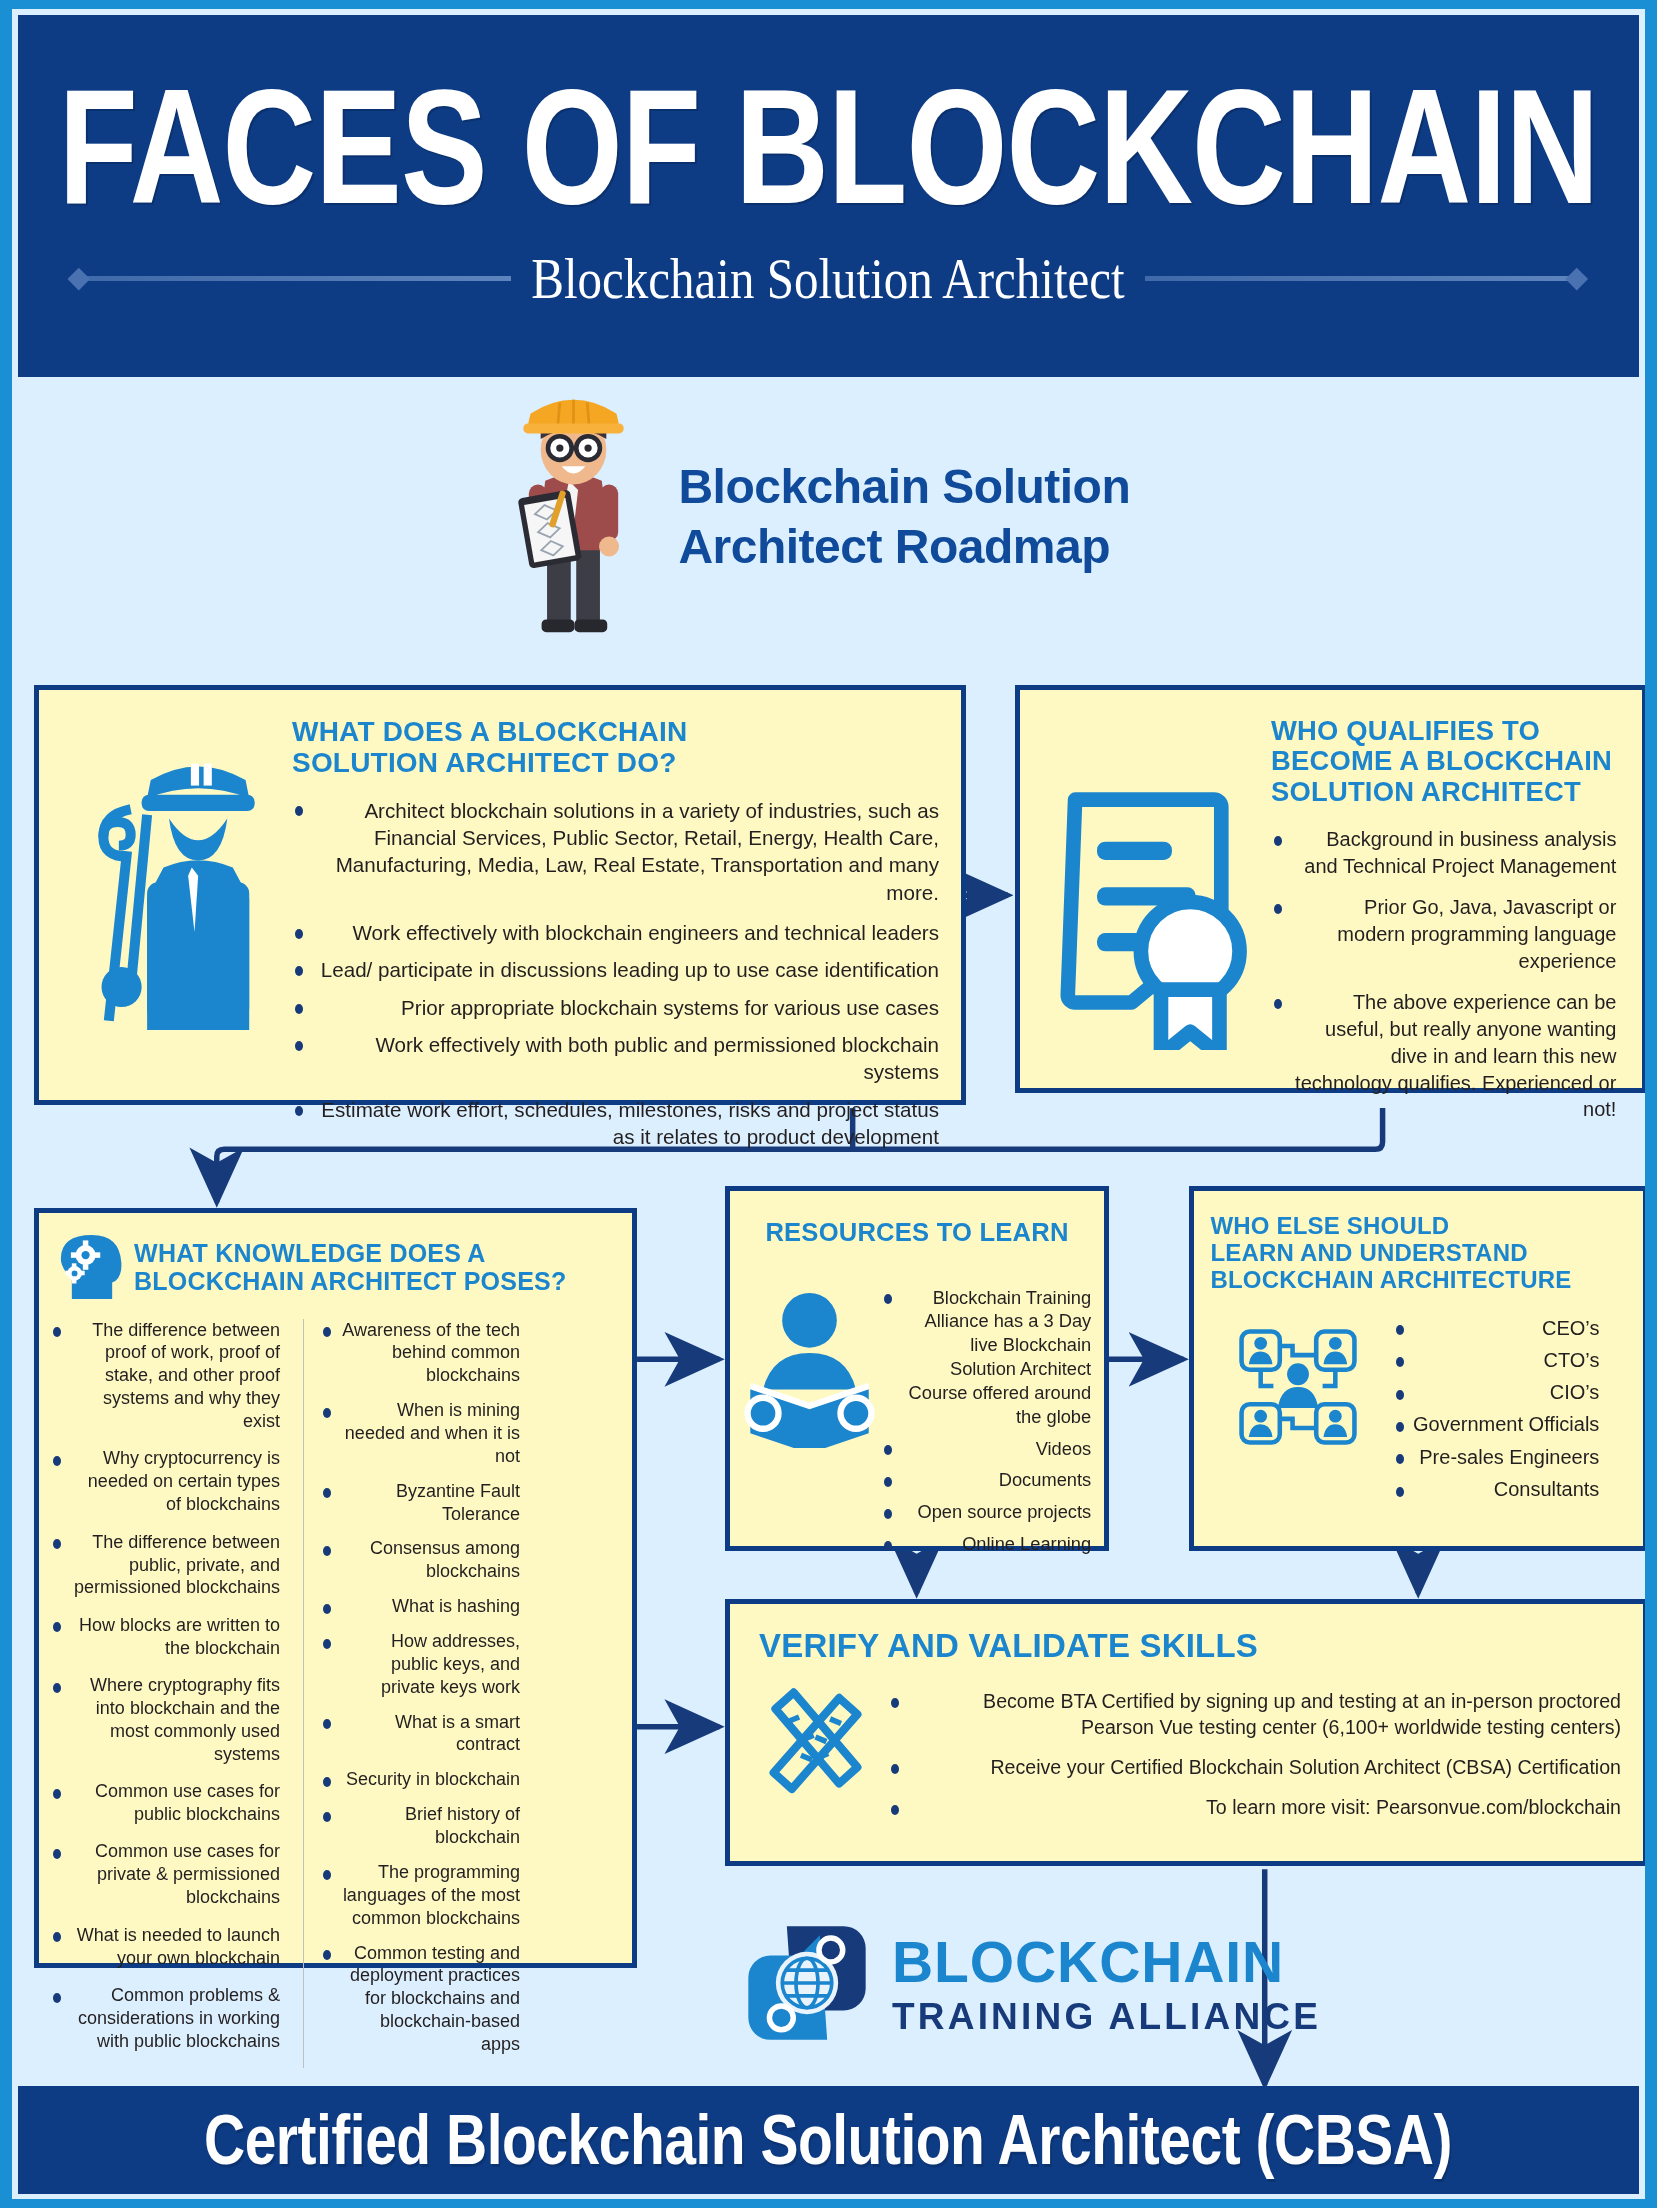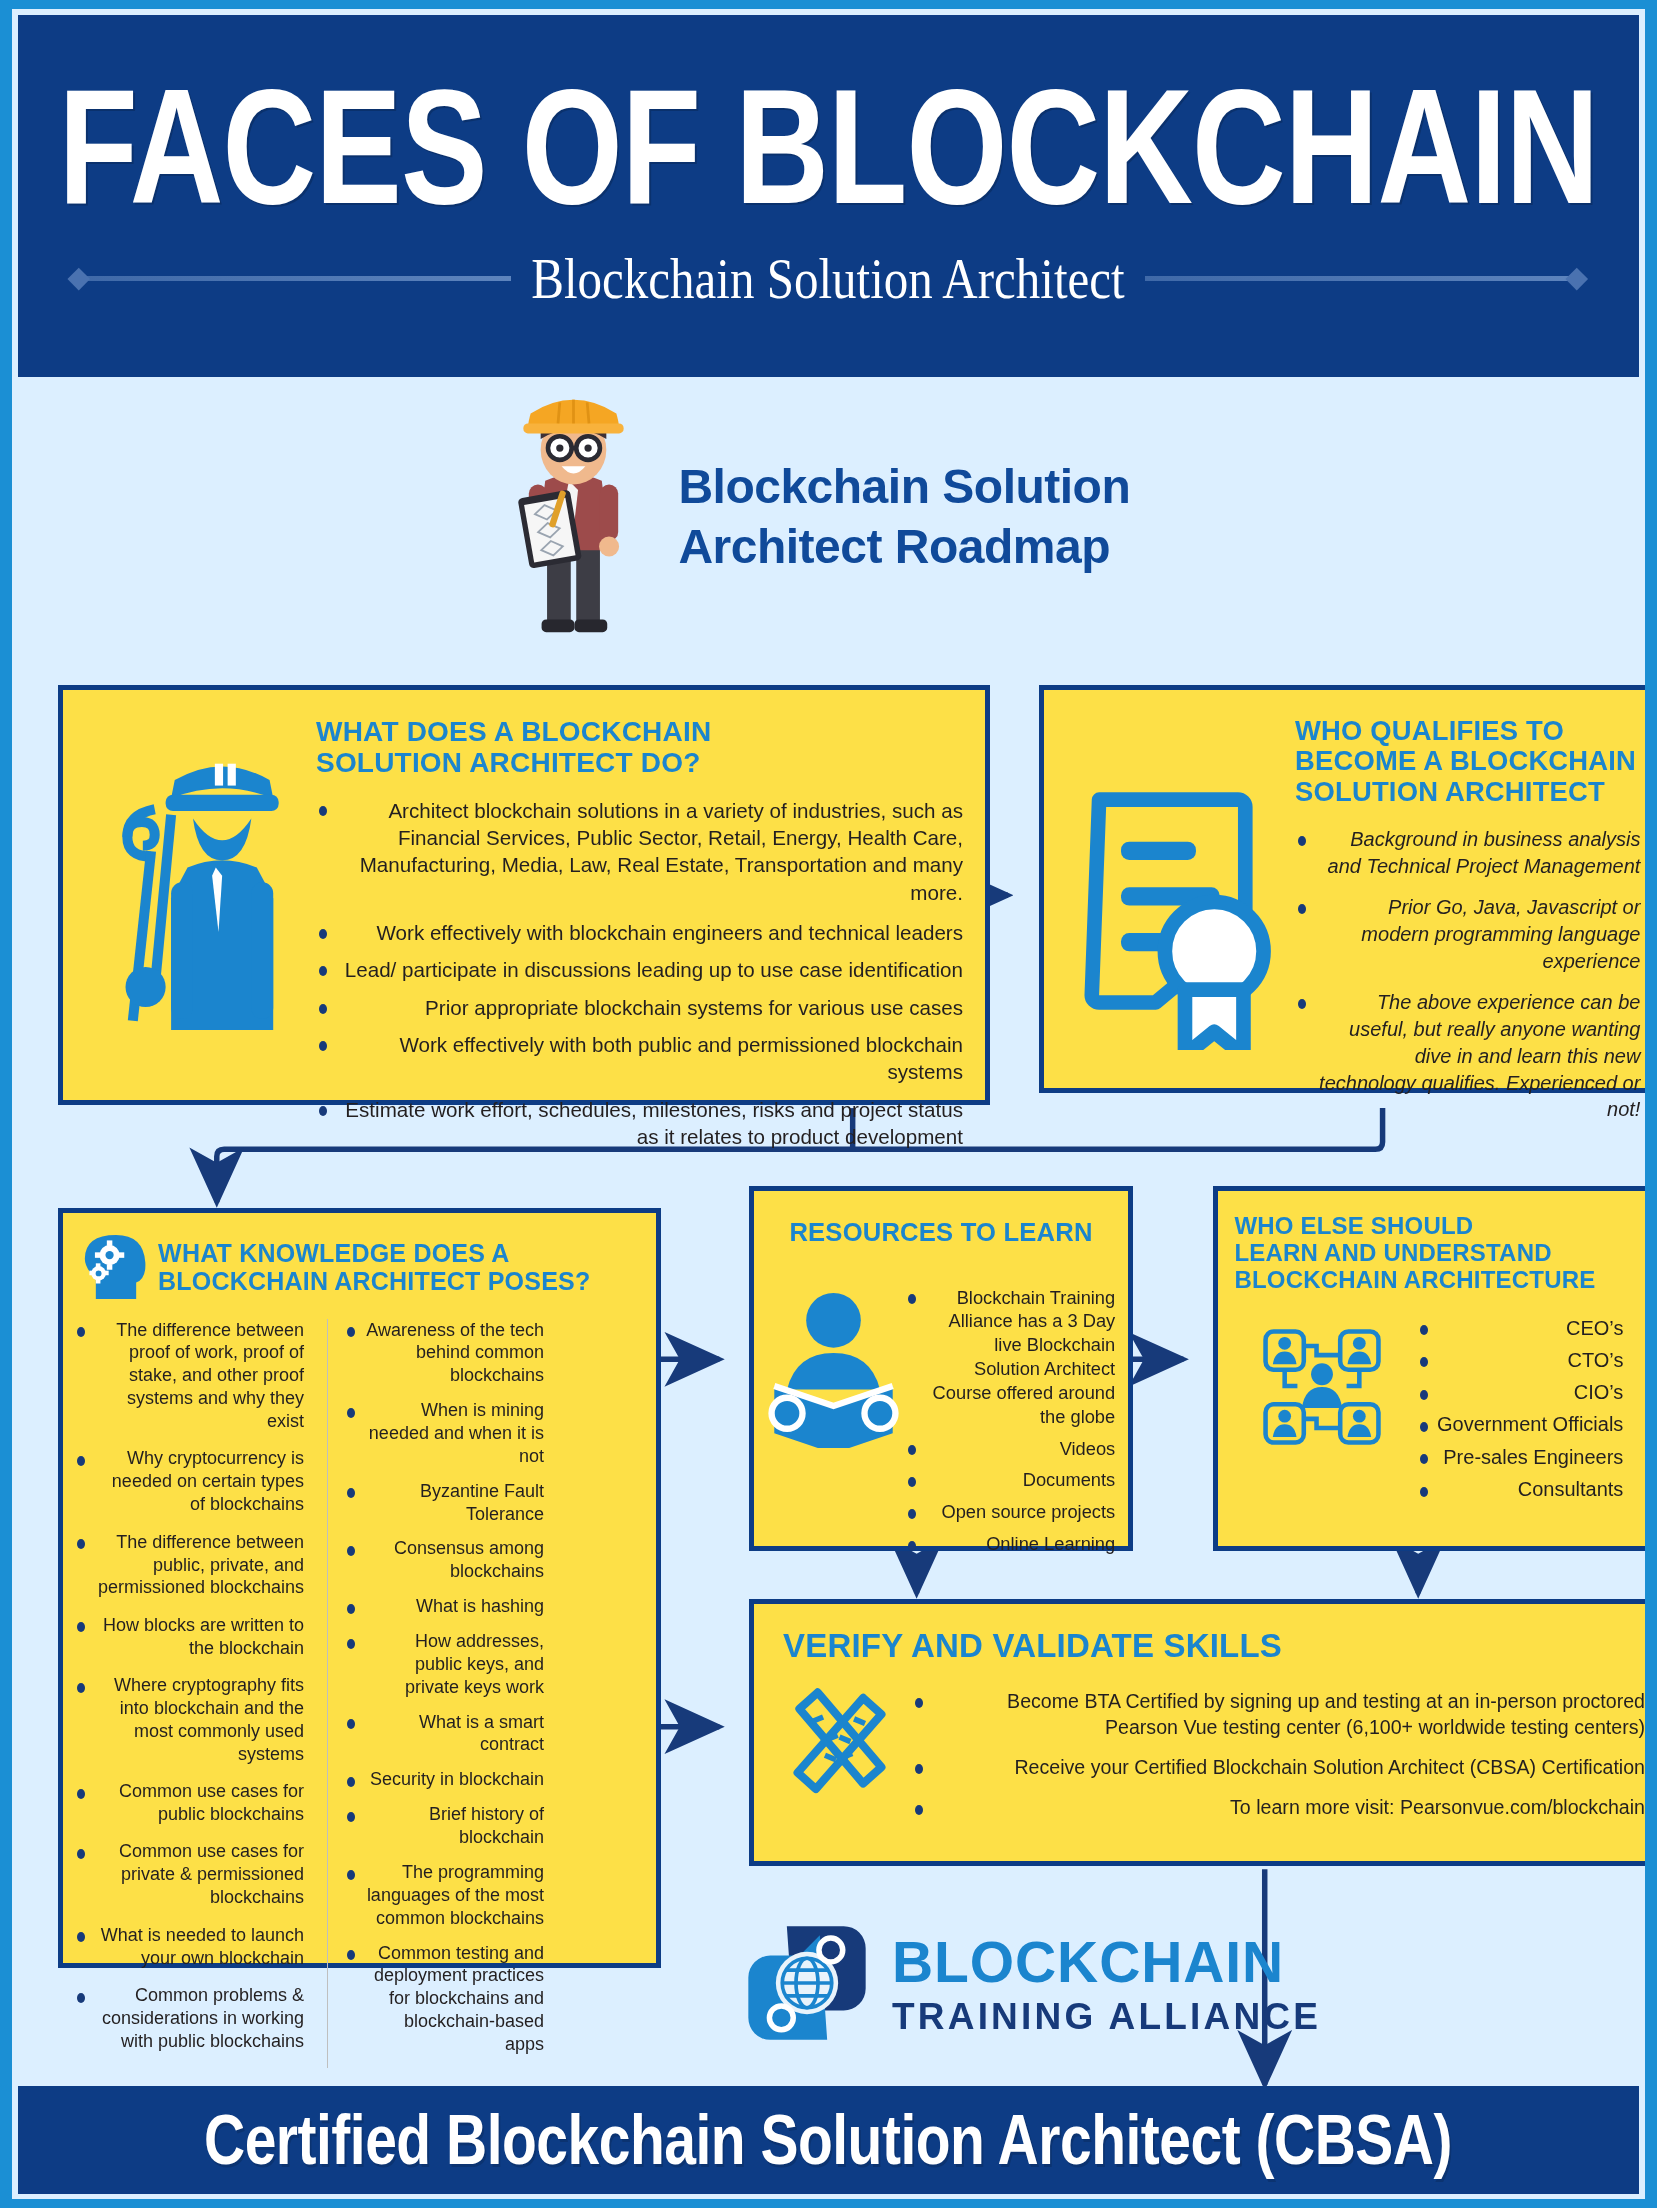--- a/index.html
+++ b/index.html
@@ -64,23 +64,22 @@
     position: absolute; left: 484px; top: 384px;
     display: flex; align-items: center; gap: 27.4px;
   }
   #roadmap-title {
     color: #104a9a; font-size: 48px; font-weight: bold;
     line-height: 1.25; letter-spacing: -0.5px;
   }
 
   
   .card {
-    position: absolute; background: #fde047;
+    position: absolute; background: #fef9c3;
     border: 5.5px solid #0d3c85;
-    margin-left: 24px;
   }
   .card-title {
     color: #1b85ce; font-weight: bold; line-height: 1.12;
     letter-spacing: 0.2px;
   }
   ul.blist { list-style: none; }
   ul.blist > li {
     position: relative; padding-left: 20px;
     color: #231f20;
     text-align: right;
@@ -94,21 +93,21 @@
   
   #box-what-does { left: 22px; top: 676px; width: 932px; height: 420px; }
   #box-what-does .card-title { font-size: 28px; margin: 25.6px 0 0 253px; }
   #box-what-does .body { margin: 18.3px 22px 0 253px; }
   #box-what-does ul.blist > li { font-size: 20.6px; line-height: 1.33; margin-bottom: 12.8px; }
   #box-what-does ul.blist.group2 > li { margin-bottom: 10px; }
 
   
   #box-who-qualifies { left: 1003px; top: 676px; width: 632px; height: 408px; }
   #box-who-qualifies .card-title { font-size: 27.4px; margin: 25.6px 27.4px 0 251px; }
-  #box-who-qualifies .body { margin: 18.3px 25.6px 0 251px; font-style: italic; }
+  #box-who-qualifies .body { margin: 18.3px 25.6px 0 251px; }
   #box-who-qualifies ul.blist > li { font-size: 20px; line-height: 1.34; margin-bottom: 14.6px; }
 
   
   #box-knowledge { left: 22px; top: 1199px; width: 603px; height: 760px; }
   #box-knowledge .kn-head { display: flex; align-items: flex-start; gap: 9.1px; margin: 20px 12.8px 0 20px; }
   #box-knowledge .card-title { font-size: 25px; padding-top: 5.5px; }
   #box-knowledge .cols { display: flex; margin: 14.6px 12.8px 0 11px; }
   #box-knowledge .col-l { width: 254px; padding-right: 23px; border-right: 1.8px solid #bfbfbf; }
   #box-knowledge .col-r { width: 216px; padding-left: 16.4px; }
   #box-knowledge ul.blist > li { font-size: 18px; line-height: 1.27; margin-bottom: 14.6px; }

